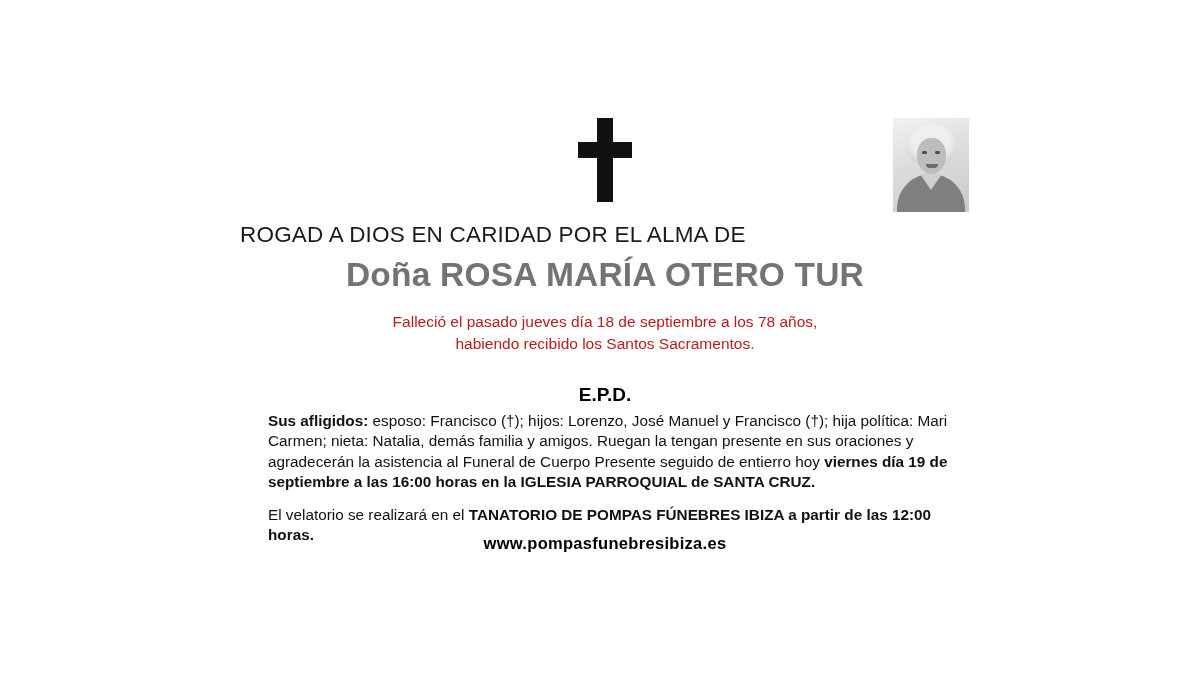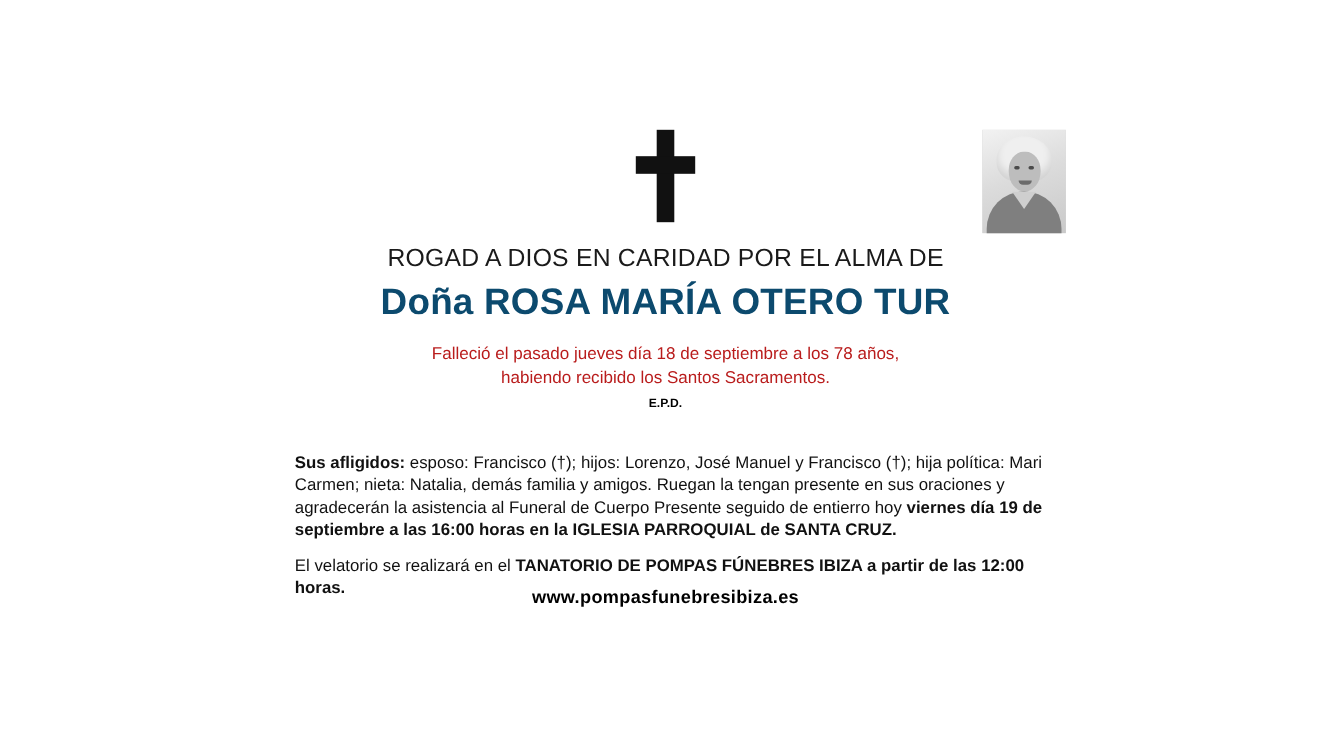--- a/index.html
+++ b/index.html
@@ -128,53 +128,53 @@
     height: 16px;
     background: #cfcfcf;
     clip-path: polygon(0 0, 100% 0, 50% 100%);
   }
   
   .rogad {
     position: absolute;
     left: 0;
     top: 222px;
     width: 730px;
-    text-align: center;
+    text-align: left;
     font-size: 22.5px;
     letter-spacing: 0.2px;
     color: #1a1a1a;
   }
   .deceased-name {
     position: absolute;
     left: 0;
     top: 256px;
     width: 730px;
     text-align: center;
     font-size: 33.5px;
     font-weight: bold;
     letter-spacing: 0.2px;
-    color: #0c4a6e;
+    color: #737373;
   }
   .death-info {
     position: absolute;
     left: 0;
     top: 311px;
     width: 730px;
     text-align: center;
     font-size: 15.5px;
     line-height: 22px;
     color: #b91c1c;
   }
   .epd {
     position: absolute;
     left: 0;
-    top: 361px;
-    width: 730px;
-    text-align: center;
-    font-size: 11px;
+    top: 384px;
+    width: 730px;
+    text-align: center;
+    font-size: 19px;
     font-weight: bold;
     color: #000000;
   }
   .body-text {
     position: absolute;
     left: 16px;
     top: 399px;
     width: 722px;
     font-size: 15.3px;
     line-height: 20.4px;

